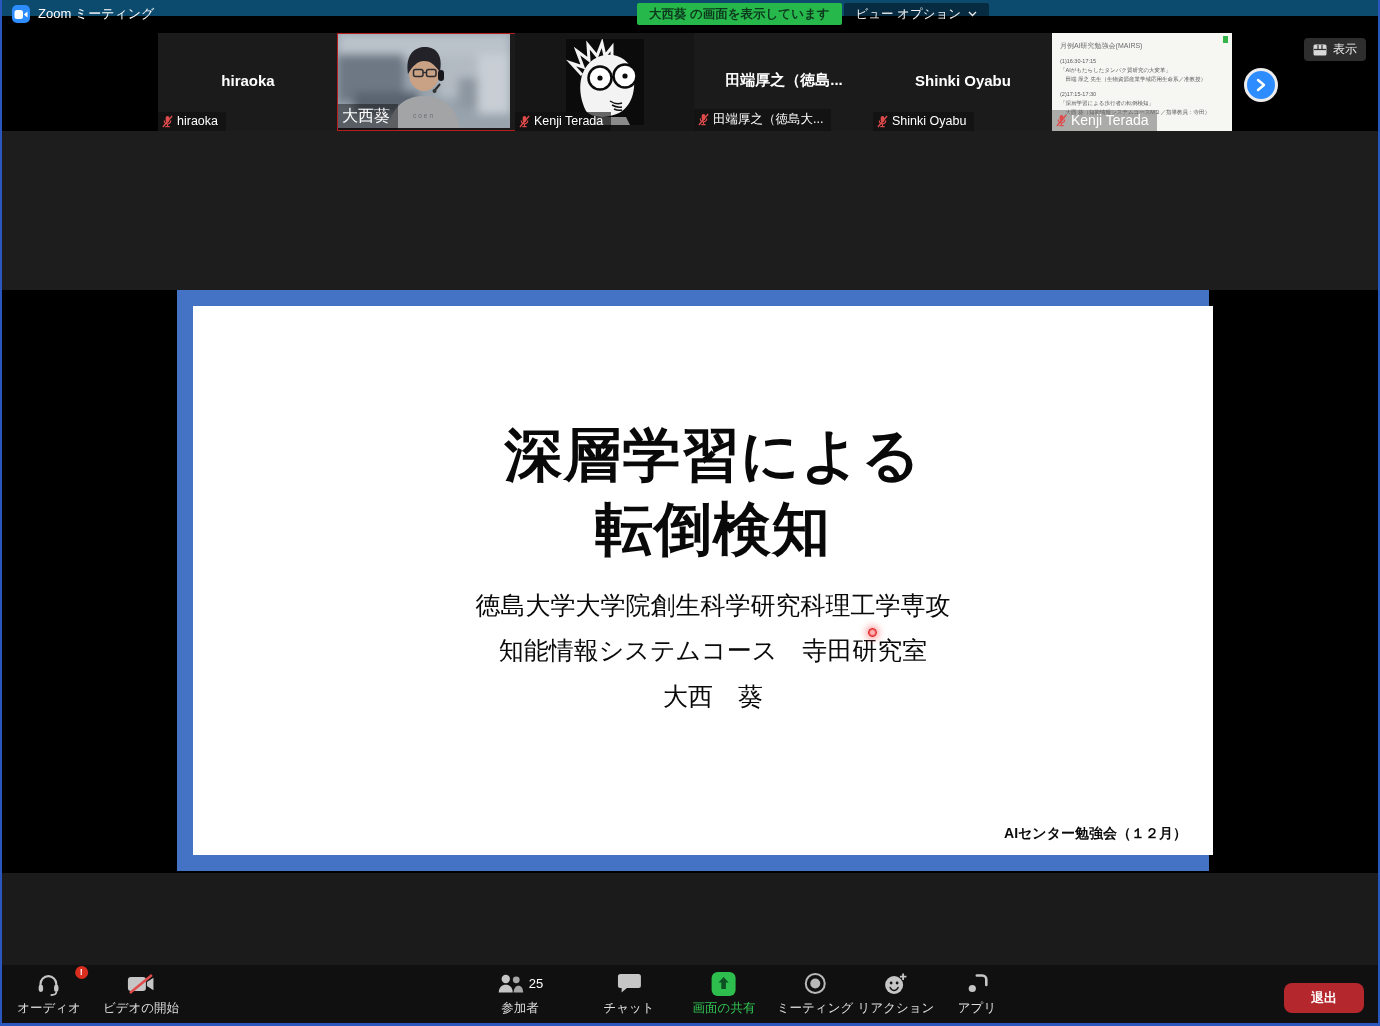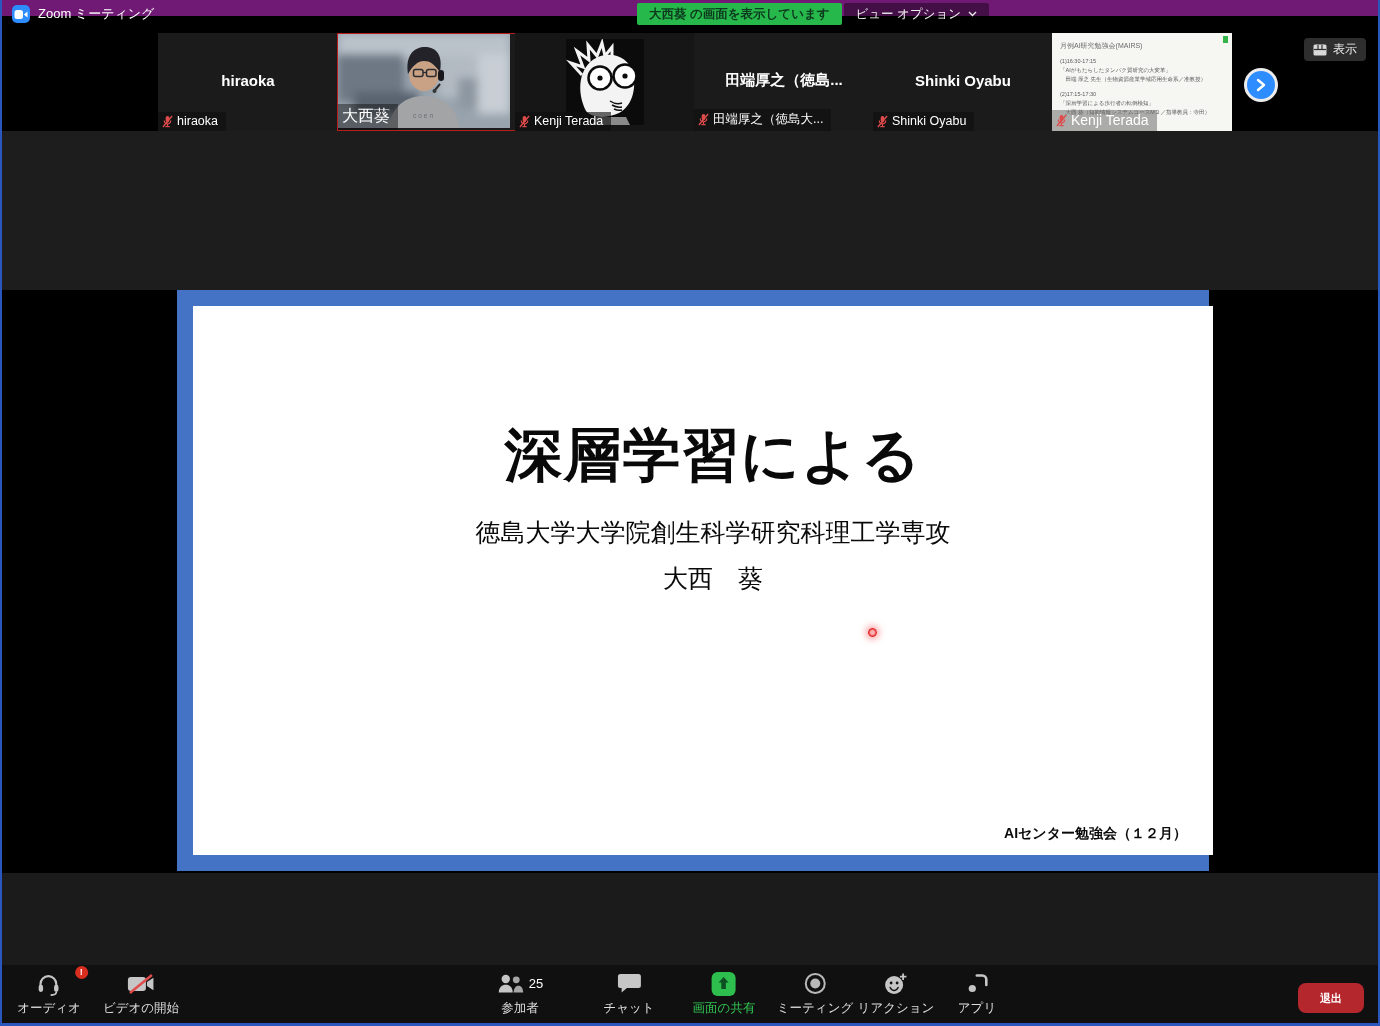--- a/index.html
+++ b/index.html
@@ -3,21 +3,21 @@
 <meta charset="utf-8">
 <style>
   html,body{margin:0;padding:0;background:#000;}
   .window{
     position:relative;width:1380px;height:1026px;overflow:hidden;
     background:#000;box-sizing:border-box;
     border-left:2px solid #2a57bd;border-right:2px solid #2a57bd;border-bottom:3px solid #2a57bd;
     font-family:"Liberation Sans", sans-serif;
   }
   
-  .titlebar{position:absolute;left:0;top:0;width:100%;height:16px;background:#701a75;}
+  .titlebar{position:absolute;left:0;top:0;width:100%;height:16px;background:#0c4a6e;}
   .tb-left{position:absolute;left:10px;top:0;height:28px;display:flex;align-items:center;gap:8px;}
   .cam-badge{width:18px;height:18px;border-radius:5px;background:#2d8cff;display:flex;align-items:center;justify-content:center;}
   .tb-title{color:#fff;font-size:13px;}
   .tb-center{position:absolute;left:635px;top:3px;display:flex;gap:2px;}
   .share-banner{height:22px;background:#27b84b;color:#0d3a1e;font-size:12.5px;font-weight:bold;
     display:flex;align-items:center;padding:0 12px;border-radius:2px;white-space:nowrap;}
   .view-options{height:22px;background:rgba(0,0,0,.40);color:#f0f0f0;font-size:12.5px;
     display:flex;align-items:center;gap:7px;padding:0 12px;border-radius:2px;white-space:nowrap;cursor:pointer;}
   
   .strip-bg{position:absolute;left:0;top:28px;width:100%;height:103px;background:#000;}
@@ -61,22 +61,22 @@
   .lower{position:absolute;left:0;top:873px;width:100%;height:92px;background:#1b1b1b;}
   .toolbar{position:absolute;left:0;top:965px;width:100%;height:58px;background:#101010;}
   .tb-item{position:absolute;top:5px;transform:translateX(-50%);text-align:center;cursor:pointer;}
   .ico-row{height:27px;display:flex;align-items:center;justify-content:center;gap:5px;position:relative;}
   .tb-label{margin-top:3px;font-size:12.5px;color:#dedede;white-space:nowrap;}
   .tb-label.green{color:#31c553;}
   .count{color:#fff;font-size:13px;}
   .badge{position:absolute;top:-4px;right:-7px;width:13px;height:13px;border-radius:50%;background:#d92d20;
     color:#fff;font-size:9px;font-weight:bold;line-height:13px;text-align:center;}
   .share-ico{width:24px;height:24px;border-radius:6px;background:#2dbe4e;display:flex;align-items:center;justify-content:center;}
-  .leave-btn{position:absolute;right:14px;top:18px;width:66px;height:30px;border-radius:8px;background:#b4272d;
-    color:#fff;font-size:11px;font-weight:bold;display:flex;align-items:center;justify-content:center;cursor:pointer;}
+  .leave-btn{position:absolute;right:14px;top:18px;width:80px;height:30px;border-radius:8px;background:#b4272d;
+    color:#fff;font-size:13px;font-weight:bold;display:flex;align-items:center;justify-content:center;cursor:pointer;}
 </style>
 </head>
 <body>
 
 <div class="window">
 
   <div class="titlebar">
     <div class="tb-left">
       <span class="cam-badge">
         <svg width="14" height="11" viewBox="0 0 14 11">
@@ -243,22 +243,24 @@
         <path d="M8 12l3 3 5.5-6.5" stroke="#0e3d1e" stroke-width="2.4" fill="none" stroke-linecap="round" stroke-linejoin="round"></path>
       </svg>
   </div>
 
   <div class="stage"></div>
   <div class="black-band"></div>
   <div class="slide">
     <div class="slide-inner">
       <div class="slide-title">
         <div>深層学習による</div>
+        <div>転倒検知</div>
       </div>
       <div class="slide-aff">徳島大学大学院創生科学研究科理工学専攻</div>
+      <div class="slide-aff2">知能情報システムコース　寺田研究室</div>
       <div class="slide-author">大西　葵</div>
       <div class="slide-footer">AIセンター勉強会（１２月）</div>
     </div>
   </div>
   <div class="laser"></div>
 
   <div class="lower"></div>
 
   <div class="toolbar">
 

